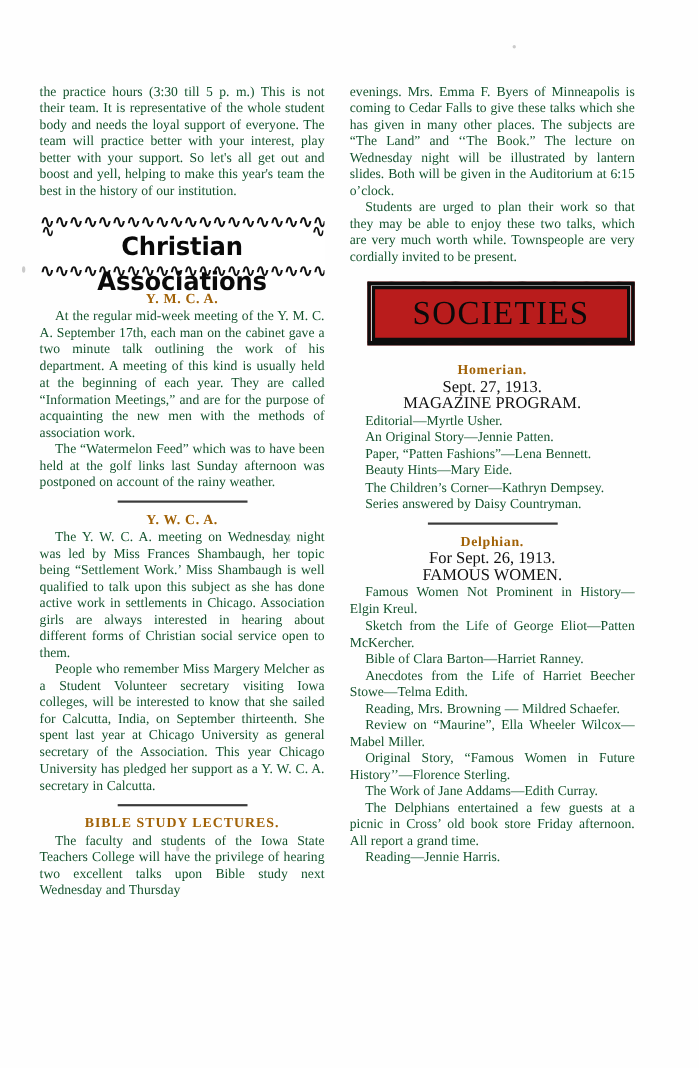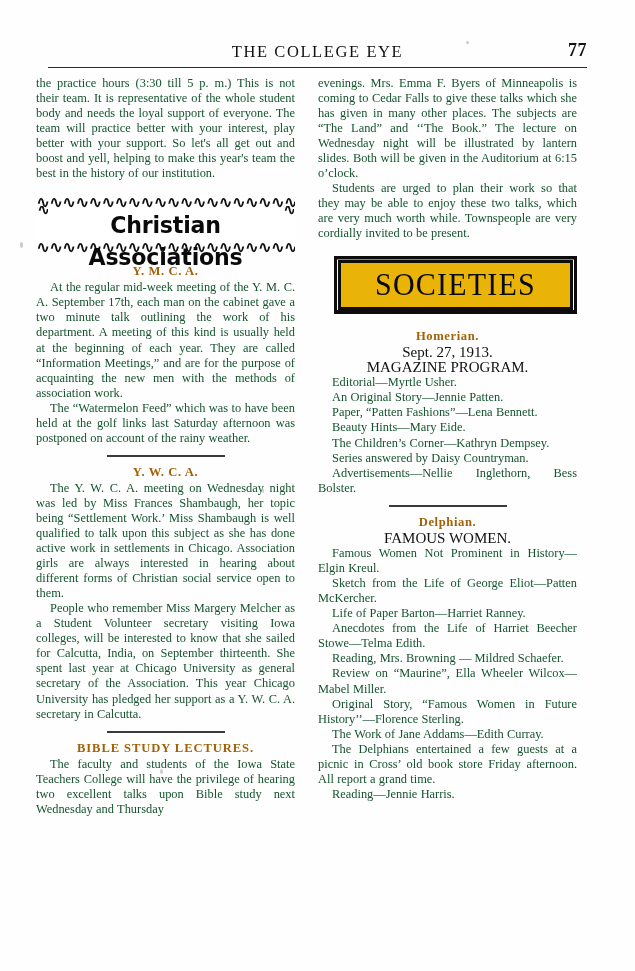--- a/index.html
+++ b/index.html
@@ -174,21 +174,21 @@
     letter-spacing: -0.2px;
     color: #0a0a0a;
     transform: scaleX(0.96);
   }
 
   
   .banner-box {
     position: relative;
     margin: 14px 0 14px 16px;
     height: 58px;
-    background: #eab308;
+    background: #b91c1c;
     border: 3px solid #0d0d0d;
     box-shadow:
       inset 0 0 0 1px #fff,
       inset 0 0 0 4px #0d0d0d;
     box-sizing: border-box;
   }
   .banner-box::before {
     content: "";
     position: absolute;
     left: -3px; right: -3px; top: -3px;
@@ -229,43 +229,38 @@
     background: #b9b9b9;
     border-radius: 50%;
     opacity: 0.75;
   }
 </style>
 </head>
 <body>
 
 <div class="page">
 
-  <div class="running-head">
-    <div class="rh-title">THE COLLEGE EYE</div>
-    <div class="rh-page">77</div>
-    <div class="rh-rule"></div>
-  </div>
 
   <div class="columns">
 
     <div class="col col-left">
 
       <p class="para noindent">the practice hours (3:30 till 5 p. m.) This is not their team.  It is representative of the whole student  body  and needs the loyal support of everyone.  The team will practice better with your interest, play better with your support.  So let's all get out and boost and yell, helping to make this year's team the best in the history of our institution.</p>
 
       <div class="banner-wave">
         <div class="wave-row wave-top">∿∿∿∿∿∿∿∿∿∿∿∿∿∿∿∿∿∿∿∿∿∿∿∿∿∿∿∿∿∿∿∿∿∿∿</div>
         <div class="wave-side wave-left">∿∿∿∿∿∿∿∿∿∿</div>
         <div class="wave-side wave-right">∿∿∿∿∿∿∿∿∿∿</div>
         <div class="wave-row wave-bottom">∿∿∿∿∿∿∿∿∿∿∿∿∿∿∿∿∿∿∿∿∿∿∿∿∿∿∿∿∿∿∿∿∿∿∿</div>
         <div class="banner-text">Christian Associations</div>
       </div>
 
       <h2 class="subhead">Y. M. C. A.</h2>
       <p class="para">At the regular mid-week meeting of the Y. M. C. A. September 17th, each man on the cabinet gave a two minute talk outlining the work  of  his department.  A meeting of this kind is usually held at the beginning of each year.  They are called “Information Meetings,” and are for the purpose of acquainting the new men with the methods of association work.</p>
-      <p class="para">The “Watermelon Feed” which was to have been held at the golf links last Saturday afternoon was postponed on account of the rainy weather.</p>
+      <p class="para">The “Watermelon Feed” which was to have been held at the golf links last Sunday afternoon was postponed on account of the rainy weather.</p>
 
       <div class="divider"></div>
 
       <h2 class="subhead">Y. W. C. A.</h2>
       <p class="para">The Y. W. C. A. meeting on Wednesday night was led by Miss Frances Shambaugh, her topic being “Settlement Work.’ Miss Shambaugh is well qualified to talk upon this subject as she has done active work in settlements  in Chicago.   Association girls are  always  interested  in hearing about different forms  of Christian social service open to them.</p>
       <p class="para">People who remember  Miss  Margery Melcher as a Student Volunteer secretary visiting Iowa colleges, will be interested to know that she sailed for Calcutta, India, on September thirteenth.  She spent last year at Chicago University as general secretary of the Association.  This  year  Chicago University has pledged her support as a Y. W. C. A. secretary in Calcutta.</p>
 
       <div class="divider"></div>
 
       <h2 class="subhead caps">BIBLE STUDY LECTURES.</h2>
@@ -285,29 +280,29 @@
 
       <h2 class="subhead">Homerian.</h2>
       <div class="centerline">Sept. 27, 1913.</div>
       <div class="centerline">MAGAZINE PROGRAM.</div>
       <p class="item">Editorial—Myrtle Usher.</p>
       <p class="item">An Original Story—Jennie Patten.</p>
       <p class="item">Paper, “Patten Fashions”—Lena  Bennett.</p>
       <p class="item">Beauty Hints—Mary Eide.</p>
       <p class="item">The Children’s Corner—Kathryn Dempsey.</p>
       <p class="item">Series answered by Daisy Countryman.</p>
-      <p class="item">Advertisements—Nellie Inglethorn, Bess Bolster.</p>
 
       <div class="divider"></div>
 
       <h2 class="subhead">Delphian.</h2>
+      <div class="centerline">For Sept. 26, 1913.</div>
       <div class="centerline">FAMOUS WOMEN.</div>
       <p class="item">Famous Women Not Prominent in History—Elgin Kreul.</p>
       <p class="item">Sketch from the Life of George Eliot—Patten McKercher.</p>
-      <p class="item">Life of Paper Barton—Harriet Ranney.</p>
+      <p class="item">Bible of Clara Barton—Harriet Ranney.</p>
       <p class="item">Anecdotes from the  Life  of  Harriet Beecher Stowe—Telma Edith.</p>
       <p class="item">Reading,  Mrs.  Browning — Mildred Schaefer.</p>
       <p class="item">Review on “Maurine”, Ella Wheeler Wilcox—Mabel Miller.</p>
       <p class="item">Original Story, “Famous Women in Future History’’—Florence Sterling.</p>
       <p class="item">The Work of Jane Addams—Edith Curray.</p>
       <p class="item">The Delphians entertained a few guests at a picnic in Cross’ old book store Friday afternoon.  All report a grand time.</p>
       <p class="item">Reading—Jennie Harris.</p>
     </div>
 
   </div>

